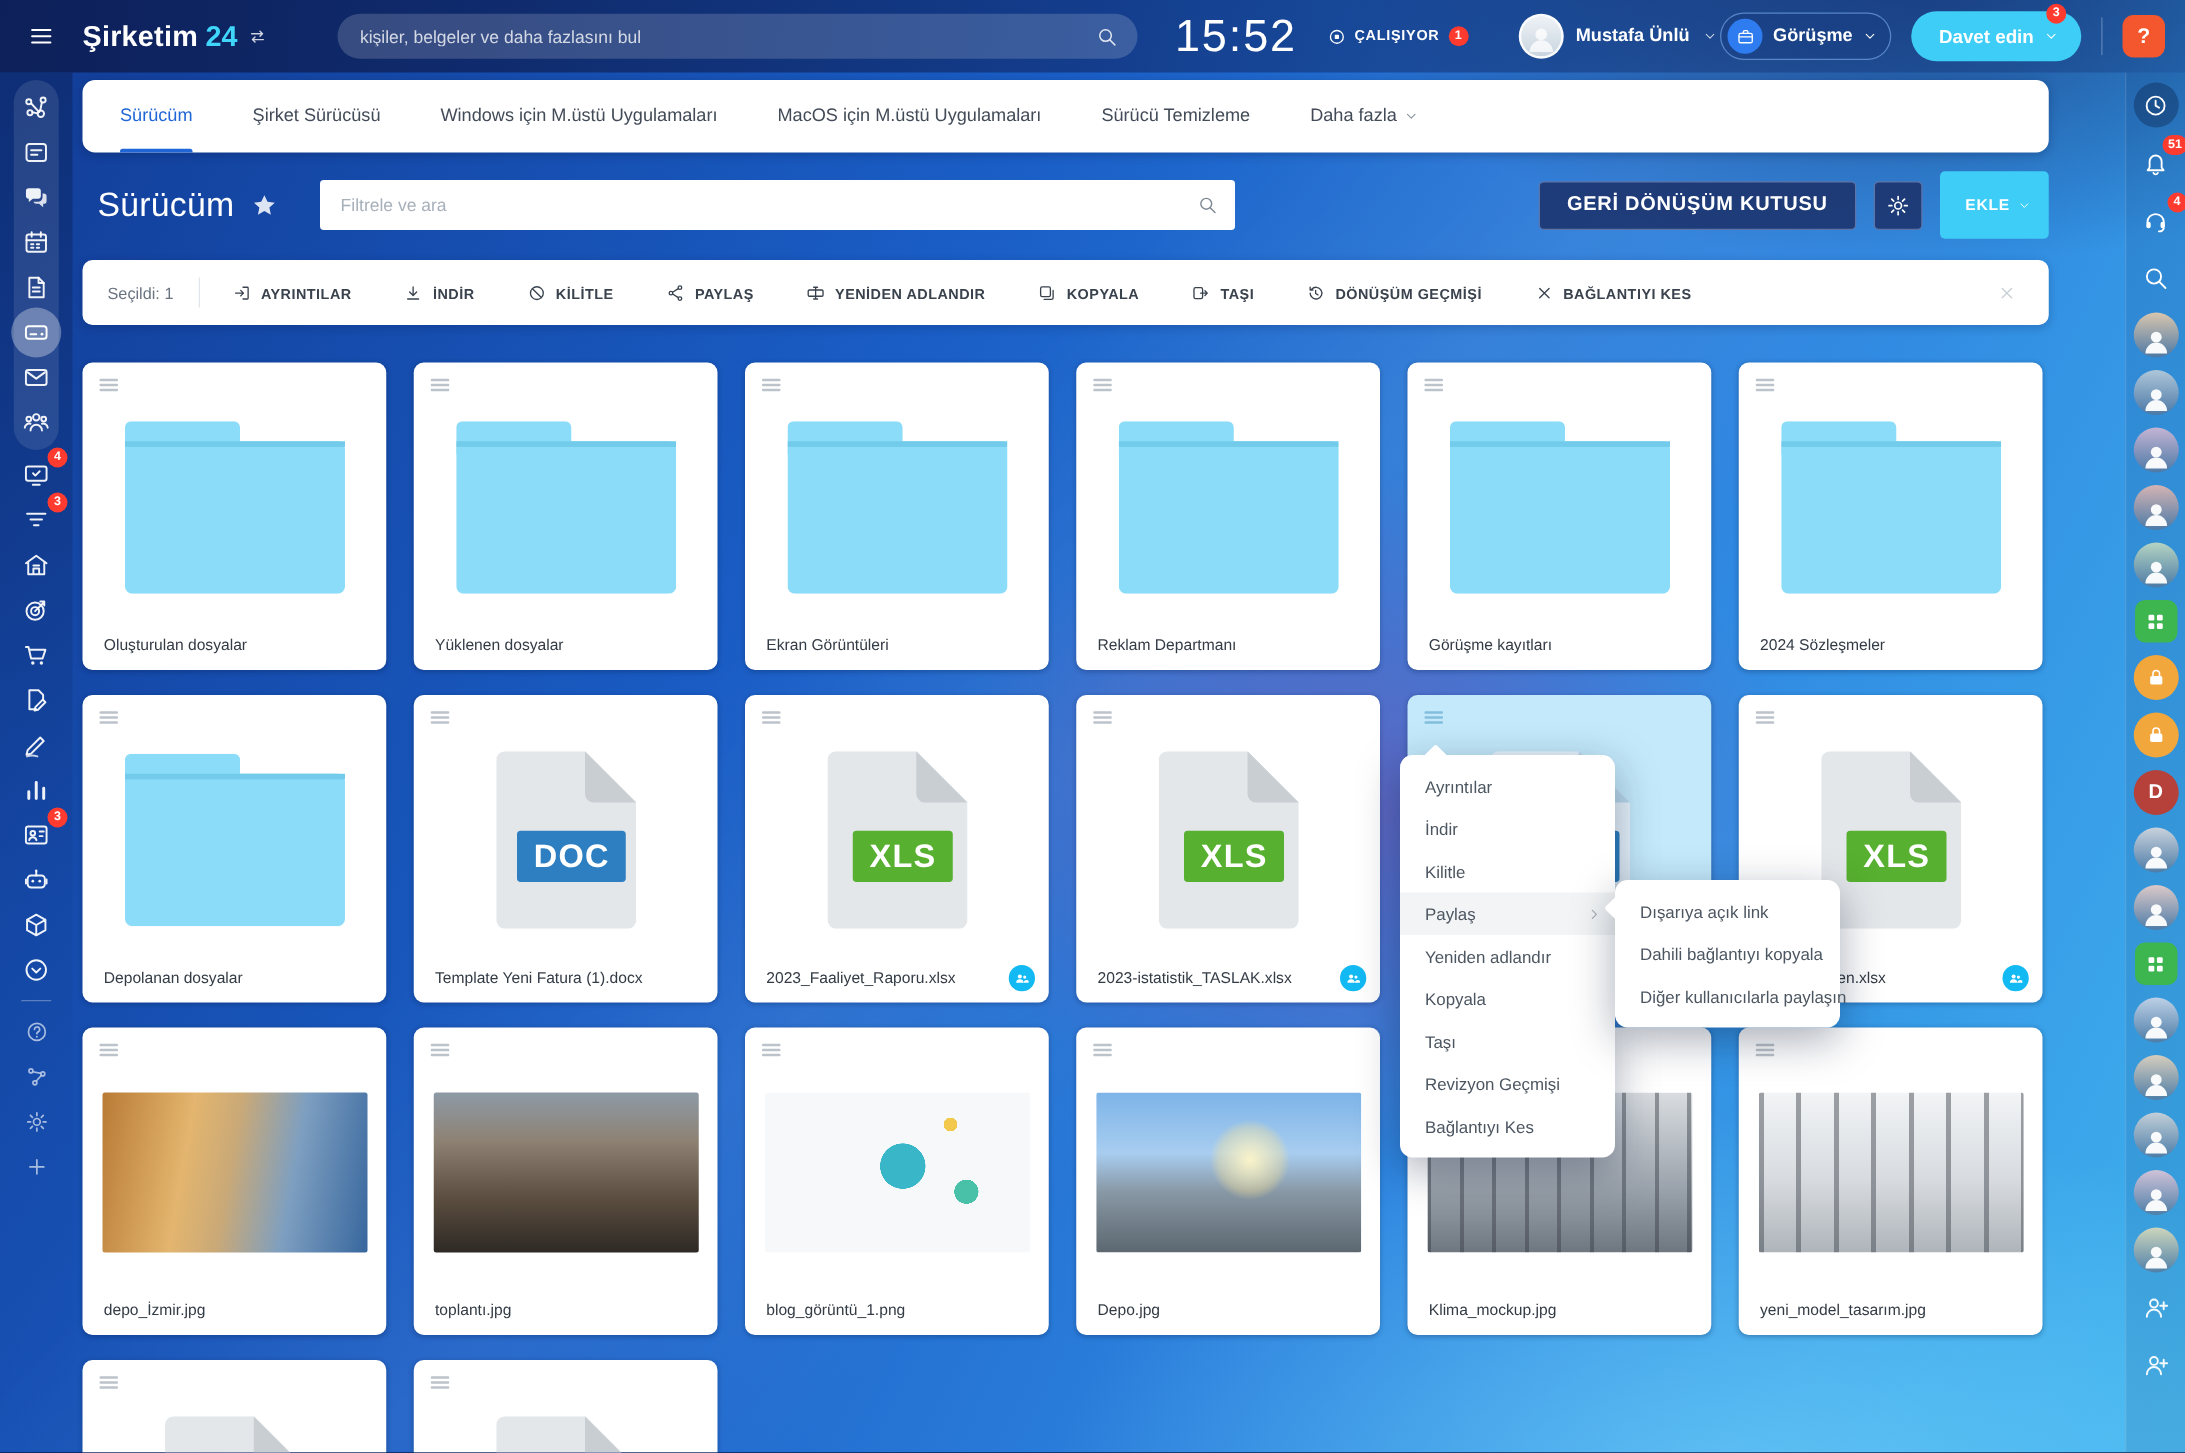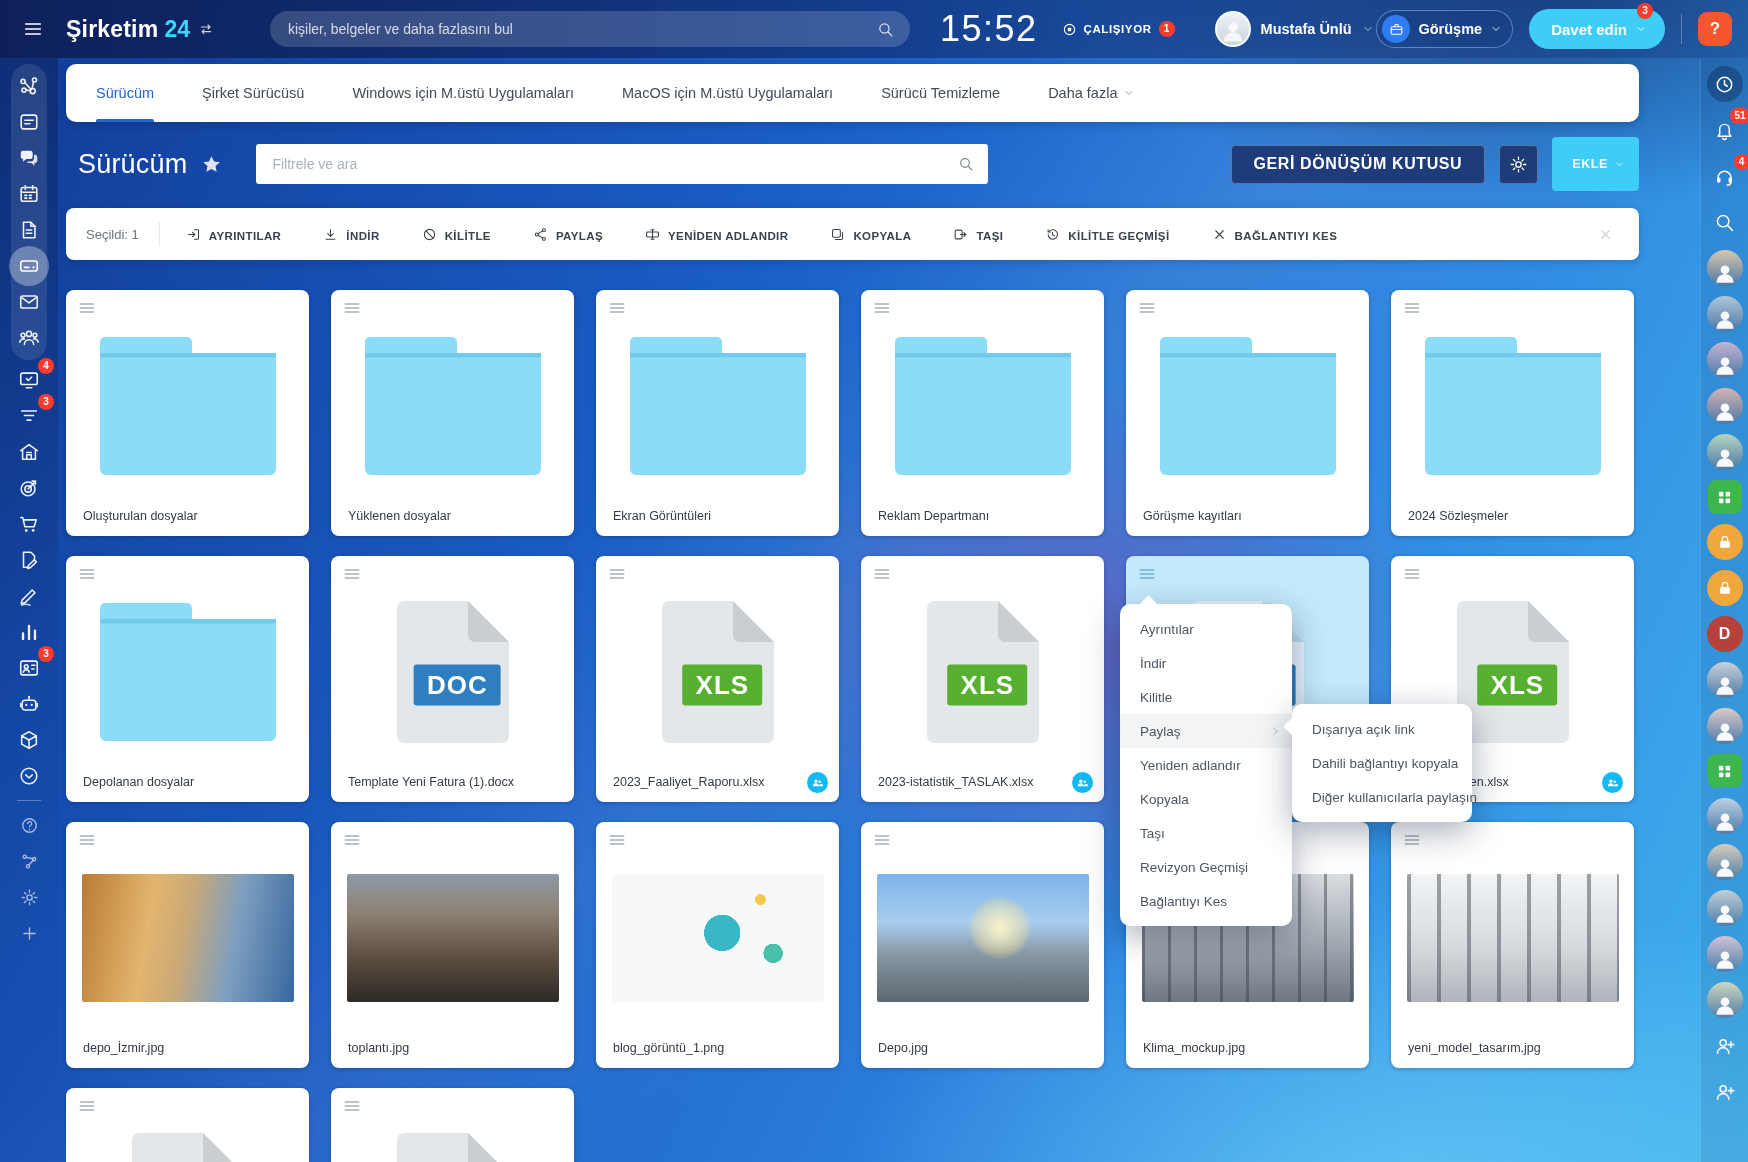--- a/index.html
+++ b/index.html
@@ -621,21 +621,21 @@
             <svg class="ic" viewBox="0 0 24 24" style="width:15px;height:15px">
               <rect x="3.5" y="5" width="11" height="14" rx="2"></rect>
               <path d="M12 12h8.5M17.5 9l3 3-3 3"></path>
             </svg>
             <span>TAŞI</span>
           </button>
           <button class="ab-action">
             <svg class="ic" viewBox="0 0 24 24" style="width:15px;height:15px">
               <path d="M5 12a7.5 7.5 0 1 0 2-5.1M5 4.5V8h3.5M12 8.5v3.9l3 1.9"></path>
             </svg>
-            <span>KİLİTLE GEÇMİŞİ</span>
+            <span>DÖNÜŞÜM GEÇMİŞİ</span>
           </button>
           <button class="ab-action">
             <svg class="ic" viewBox="0 0 24 24" style="width:15px;height:15px">
               <path d="M6 6l12 12M18 6L6 18"></path>
             </svg>
             <span>BAĞLANTIYI KES</span>
           </button>
         </div>
       <button class="ab-close"><span><svg class="ic" viewBox="0 0 24 24" style="width:15px;height:15px">
               <path d="M6 6l12 12M18 6L6 18"></path>

